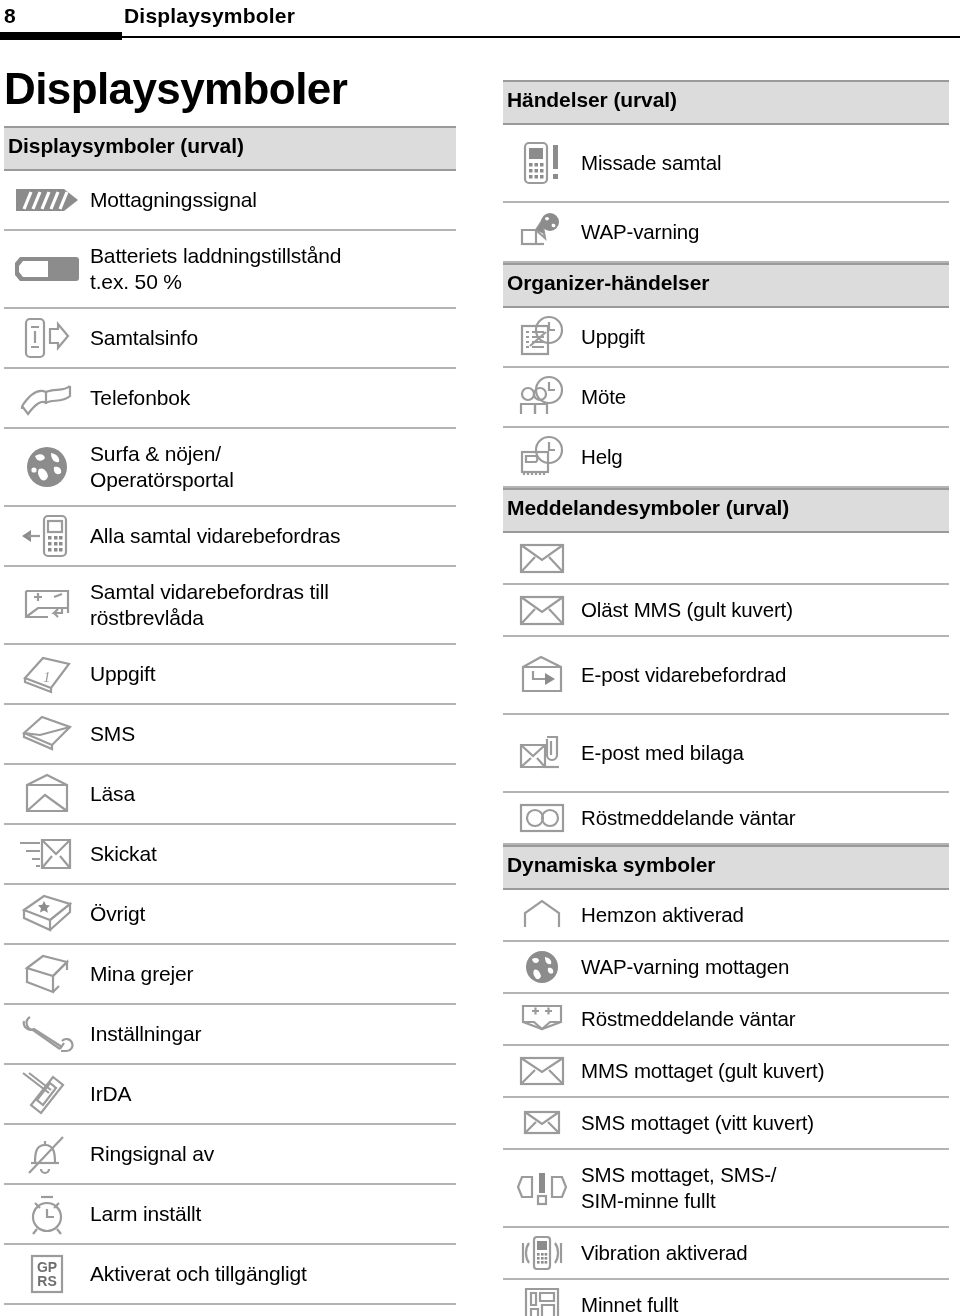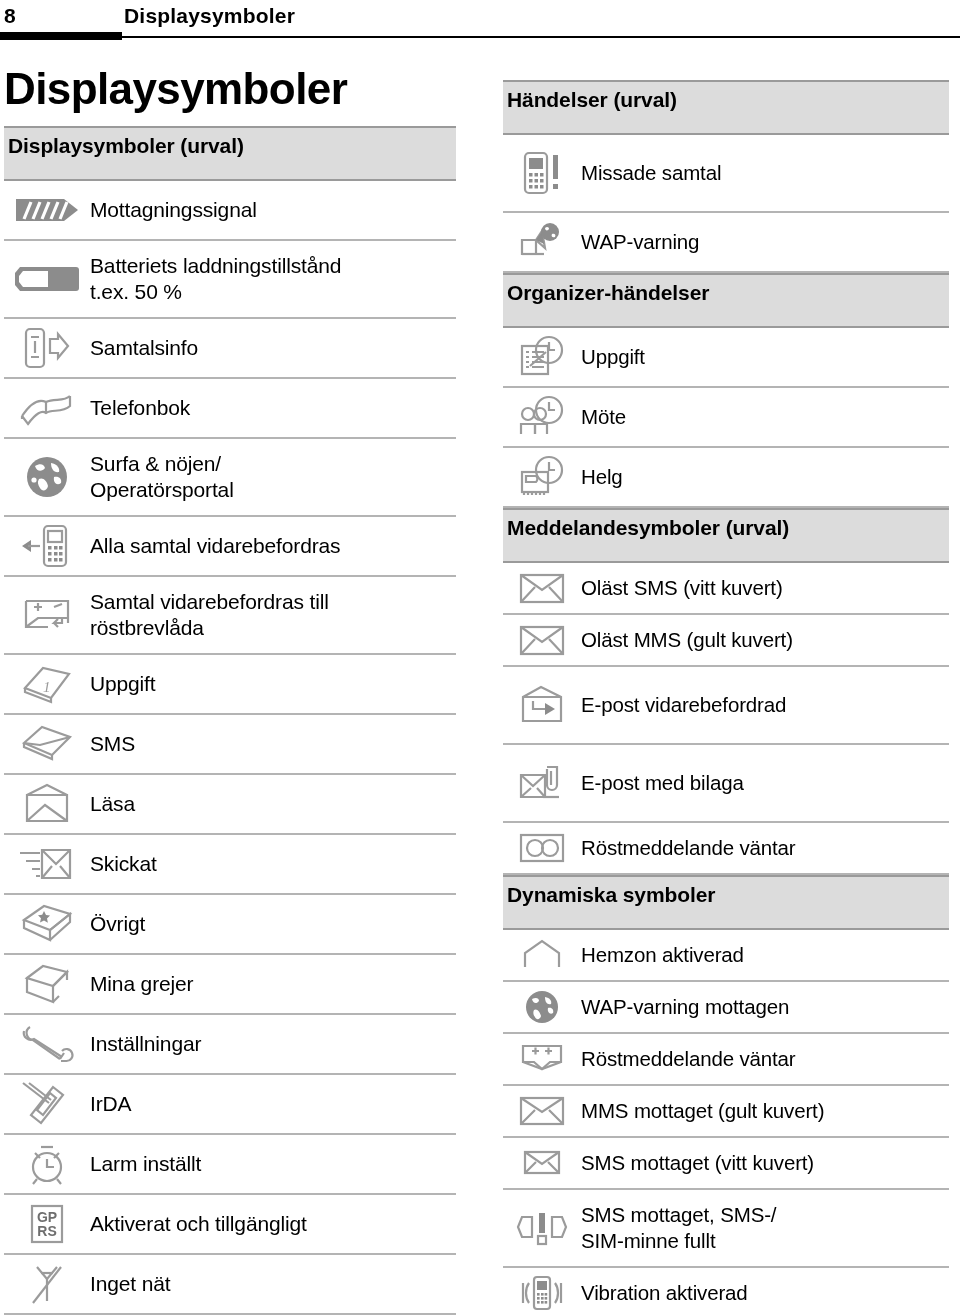--- a/index.html
+++ b/index.html
@@ -42,21 +42,21 @@
     font-size: 44px; font-weight: bold; letter-spacing: -0.6px;
     line-height: 46px; margin: 0 0 14px 0; padding: 0;
   }
 
   
   .sect {
     background: #dcdcdc;
     border-top: 2px solid #9a9a9a;
     border-bottom: 2px solid #9a9a9a;
     font-size: 21px; font-weight: bold;
-    padding: 6px 4px 21px 4px;
+    padding: 6px 4px 11px 4px;
     line-height: 24px;
     letter-spacing: -0.1px;
   }
 
   
   .row {
     display: flex;
     align-items: center;
     border-bottom: 2px solid #b4b4b4;
     min-height: 60px;
@@ -293,20 +293,32 @@
         <svg width="56" height="46" viewBox="0 0 56 46">
           <path class="g" d="M34 6 l10 8 -22 28 -10 -8 z"></path>
           <path class="g" d="M31 12 l6 5 -13 17 -6 -5 z"></path>
           <path class="g" d="M4 2 L30 22"></path>
           <path class="g" d="M10 2 L32 19"></path>
         </svg>
       </div>
       <div class="lbl">IrDA</div>
     </div>
 
+    <div class="row">
+      <div class="ic">
+        <svg width="48" height="46" viewBox="0 0 48 46">
+          <path class="g" d="M12 32 c0 -10 1 -18 10 -18 c9 0 10 8 10 18 z"></path>
+          <path class="g" d="M8 32 h28"></path>
+          <path class="g" d="M22 10 v4"></path>
+          <path class="g" d="M18 38 a4 4 0 0 0 8 0"></path>
+          <path class="g" d="M6 42 L40 6"></path>
+        </svg>
+      </div>
+      <div class="lbl">Ringsignal av</div>
+    </div>
 
     <div class="row">
       <div class="ic">
         <svg width="48" height="46" viewBox="0 0 48 46">
           <circle class="g" cx="24" cy="26" r="14"></circle>
           <path class="g" d="M24 18 v8 h7"></path>
           <path class="g" d="M12 12 l5 5 M36 12 l-5 5"></path>
           <path class="g" d="M18 6 h12"></path>
           <path class="g" d="M14 38 l-4 5 M34 38 l4 5"></path>
         </svg>
@@ -435,21 +447,20 @@
     <div class="sect">Meddelandesymboler (urval)</div>
 
     <div class="row short">
       <div class="ic">
         <svg width="54" height="36" viewBox="0 0 54 36">
           <rect class="g" x="6" y="5" width="42" height="27"></rect>
           <path class="g" d="M6 5 L27 20 L48 5"></path>
           <path class="g" d="M6 32 L20 17 M48 32 L34 17"></path>
         </svg>
       </div>
-      <div class="lbl">Oläst SMS (vitt kuvert)</div>
     </div>
 
     <div class="row short">
       <div class="ic">
         <svg width="54" height="36" viewBox="0 0 54 36">
           <rect class="g" x="6" y="5" width="42" height="27"></rect>
           <path class="g" d="M6 5 L27 20 L48 5"></path>
           <path class="g" d="M6 32 L20 17 M48 32 L34 17"></path>
         </svg>
       </div>

